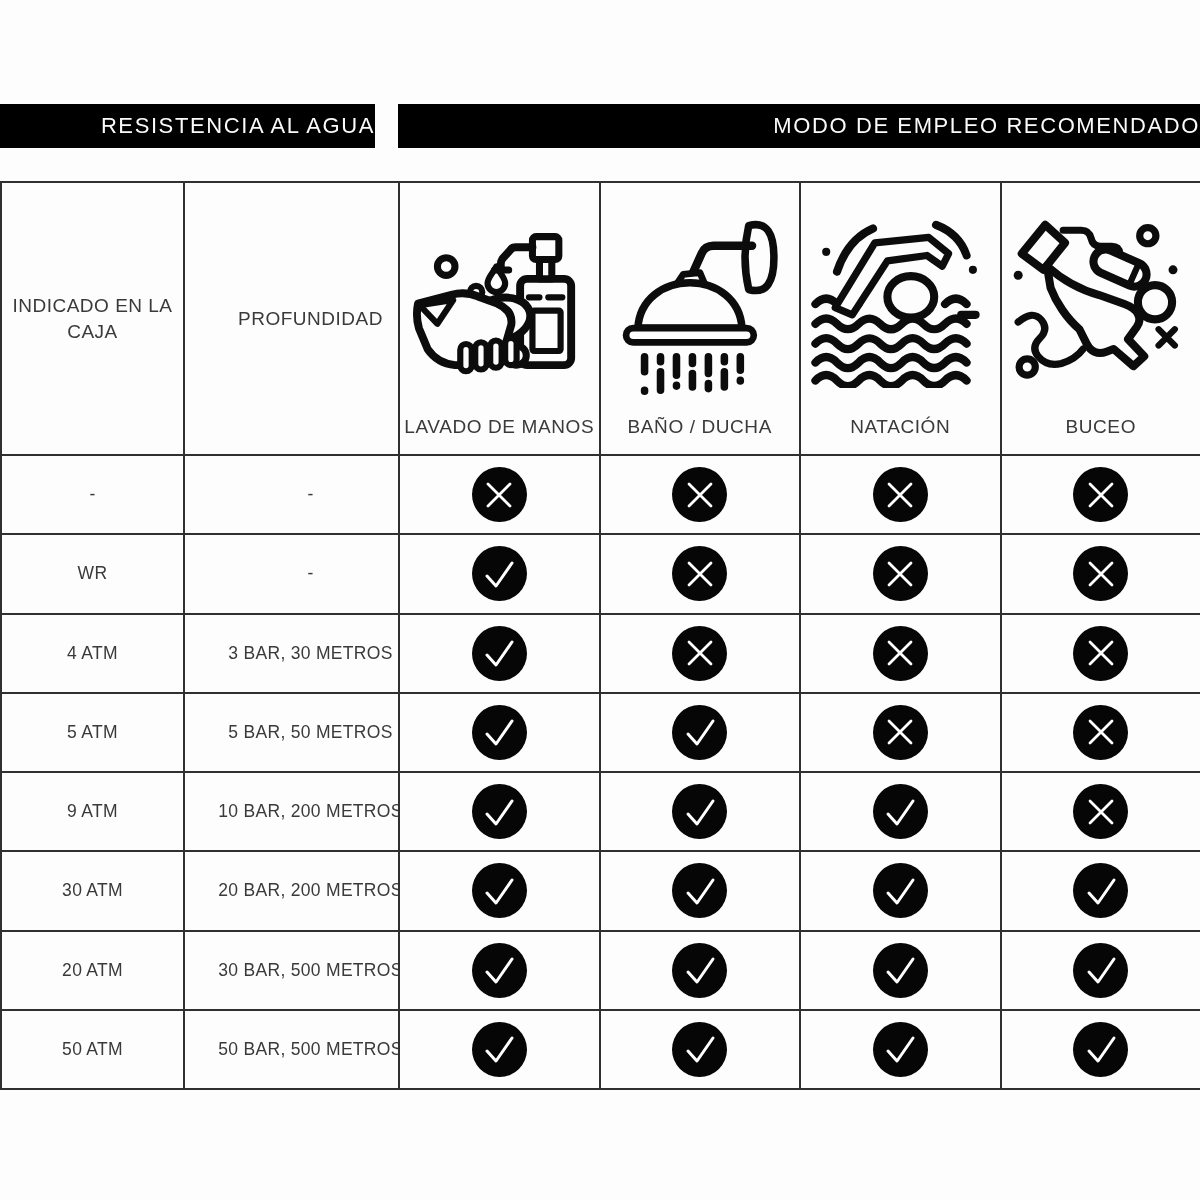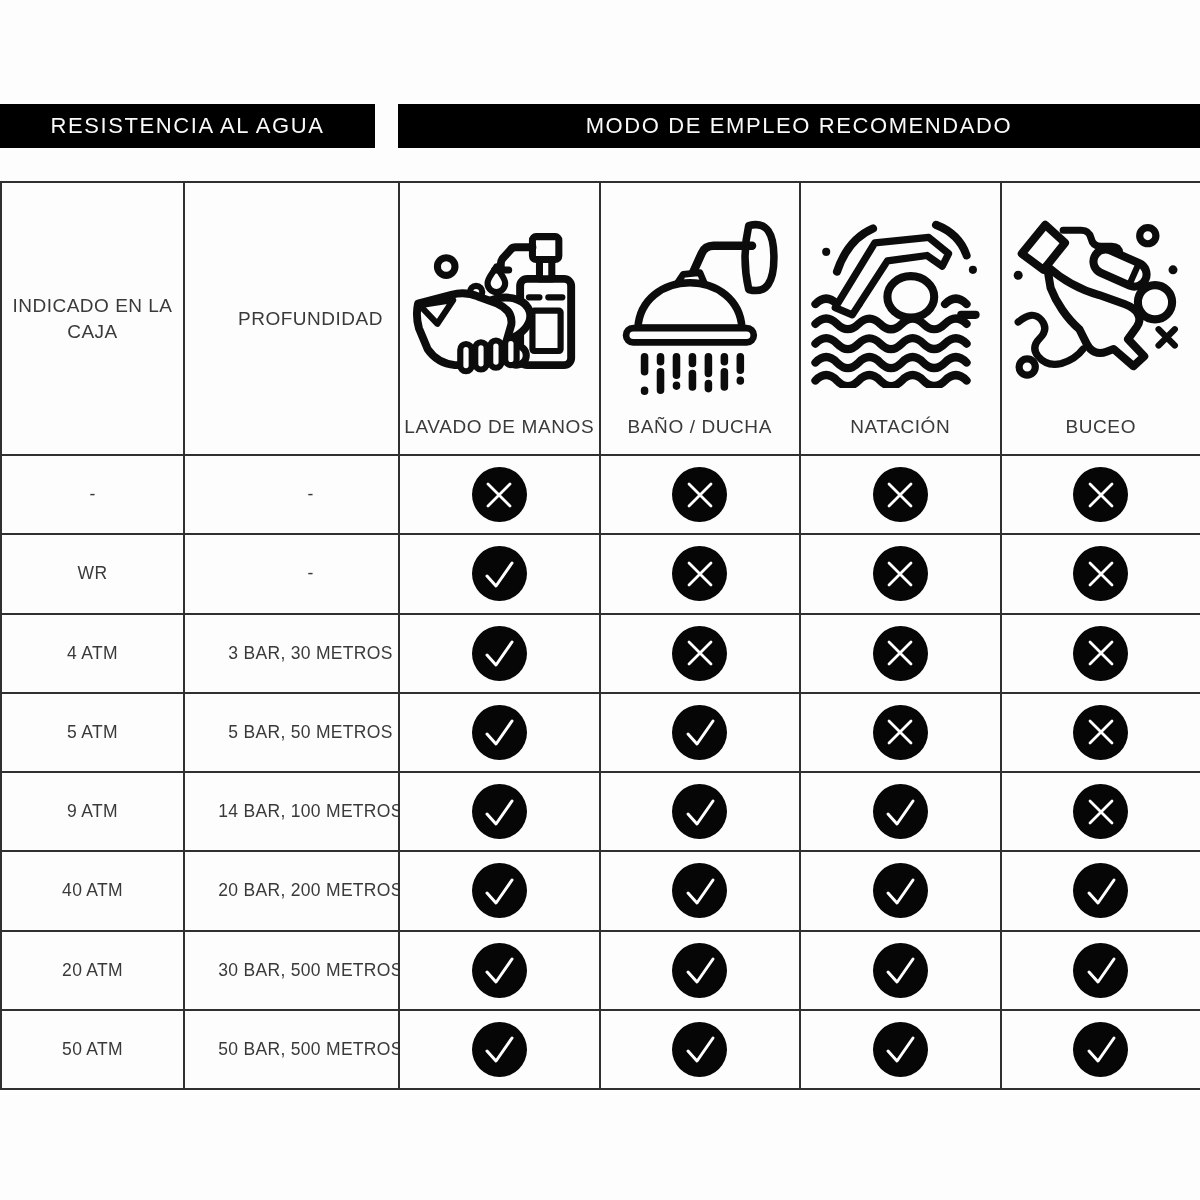--- a/index.html
+++ b/index.html
@@ -10,21 +10,21 @@
     overflow:hidden;
     position:relative;
   }
   .canvas { position:absolute; inset:0; width:1200px; height:1200px; }
 
   
   .bar {
     position:absolute; top:104px; height:44px;
     background:var(--bar-bg,#000);
     color:var(--bar-text,#fff);
-    display:flex; align-items:center; justify-content:center;
+    display:flex; align-items:center; justify-content:flex-end;
     font-size:22px; letter-spacing:1.6px;
   }
   .bar-left  { left:0;   width:375px; }
   .bar-right { left:398px; width:802px; }
 
   
   .grid-table {
     position:absolute; top:181px; height:909px;
     background:var(--border,#303030);
     display:grid;
@@ -84,22 +84,22 @@
       </div>
       <div class="cell">-</div>
       <div class="cell">-</div>
       <div class="cell">WR</div>
       <div class="cell">-</div>
       <div class="cell">4 ATM</div>
       <div class="cell">3 BAR, 30 METROS</div>
       <div class="cell">5 ATM</div>
       <div class="cell">5 BAR, 50 METROS</div>
       <div class="cell">9 ATM</div>
-      <div class="cell">14 BAR, 100 METROS</div>
-      <div class="cell">40 ATM</div>
+      <div class="cell">10 BAR, 200 METROS</div>
+      <div class="cell">30 ATM</div>
       <div class="cell">20 BAR, 200 METROS</div>
       <div class="cell">20 ATM</div>
       <div class="cell">30 BAR, 500 METROS</div>
       <div class="cell">50 ATM</div>
       <div class="cell">50 BAR, 500 METROS</div>
     </div>
 
   <div class="grid-table table-right" id="right-table">
       <div class="cell icon-cell">
         <div class="icon-box">

